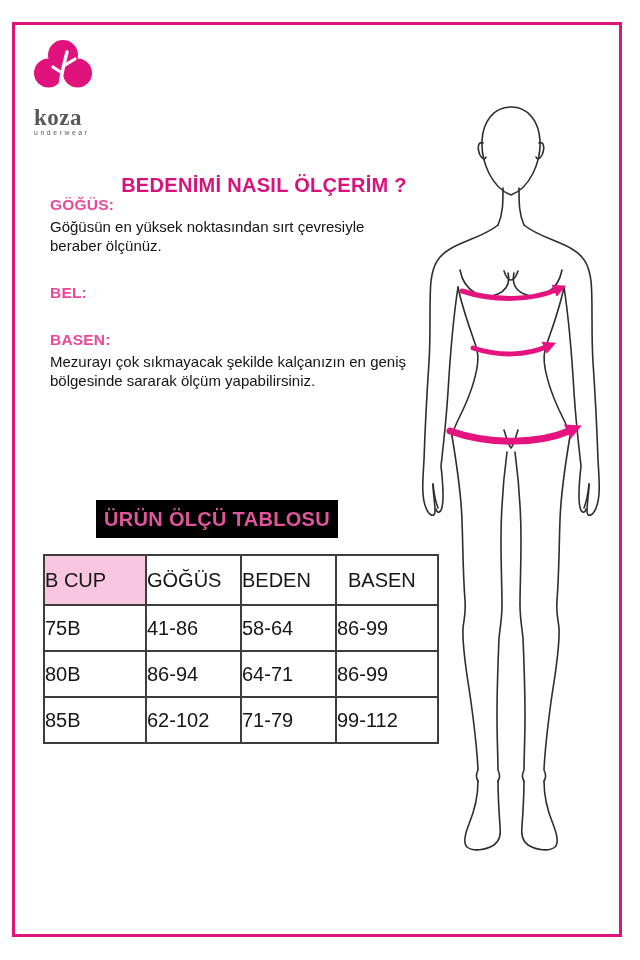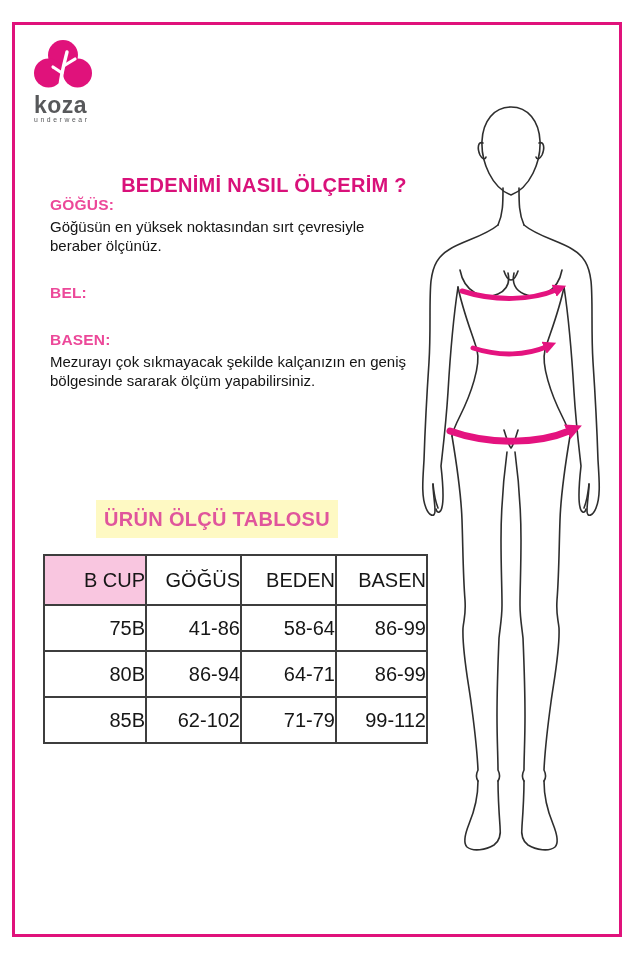--- a/index.html
+++ b/index.html
@@ -9,21 +9,21 @@
   }
   
   .frame{
     position:absolute;left:12px;top:22px;width:610px;height:915px;
     border:3px solid #e0127b;box-sizing:border-box;pointer-events:none;
   }
   
   .logo{position:absolute;left:34px;top:40px;width:80px;text-align:left;}
   .logo .brand{
     font-size:23px;font-weight:700;color:#57585a;letter-spacing:0.5px;
-    line-height:20px;margin-top:1px;
+    line-height:20px;margin-top:14px;font-family:Liberation Serif, serif;
   }
   .logo .tagline{
     font-size:6.8px;color:#57585a;letter-spacing:2.6px;line-height:8px;margin-top:1px;
   }
   
   .title{
     position:absolute;left:50px;top:160px;width:400px;margin:14px;
     text-align:center;font-size:20px;font-weight:700;color:#d9117a;
     letter-spacing:0.3px;
   }
@@ -33,36 +33,36 @@
   .section h2{
     margin:0 0 4px 0;font-size:15.5px;font-weight:700;color:#ec4899;
     letter-spacing:0.2px;
   }
   .section p{
     margin:0;font-size:15px;color:#141414;line-height:18.5px;
   }
   
   .table-heading{
     position:absolute;left:96px;top:500px;width:242px;height:38px;
-    background:#fef9c3;color:#e0559c;font-size:20px;font-weight:700;
+    background:#000000;color:#e0559c;font-size:20px;font-weight:700;
     text-align:center;line-height:38px;letter-spacing:0.3px;
   }
   
   table.size-table{
     position:absolute;left:43px;top:554px;border-collapse:collapse;
     table-layout:fixed;
   }
   .size-table th,.size-table td{
-    border:2px solid #3d3d3d;text-align:right;vertical-align:middle;
+    border:2px solid #3d3d3d;text-align:left;vertical-align:middle;
     font-size:20px;font-weight:400;color:#161616;padding:0;
   }
   .size-table .c0{width:100px;}
   .size-table .c1{width:93px;}
   .size-table .c2{width:93px;}
-  .size-table .c3{width:89px;}
+  .size-table .c3{width:89px;padding-left:11px;}
   .size-table tr.hdr{height:50px;}
   .size-table tr.row{height:46px;}
   .size-table th.pink{background:#f9c6e0;}
   
   svg.figure{position:absolute;left:0;top:0;pointer-events:none;}
 </style>
 </head>
 <body>
 
 <div class="frame"></div>

